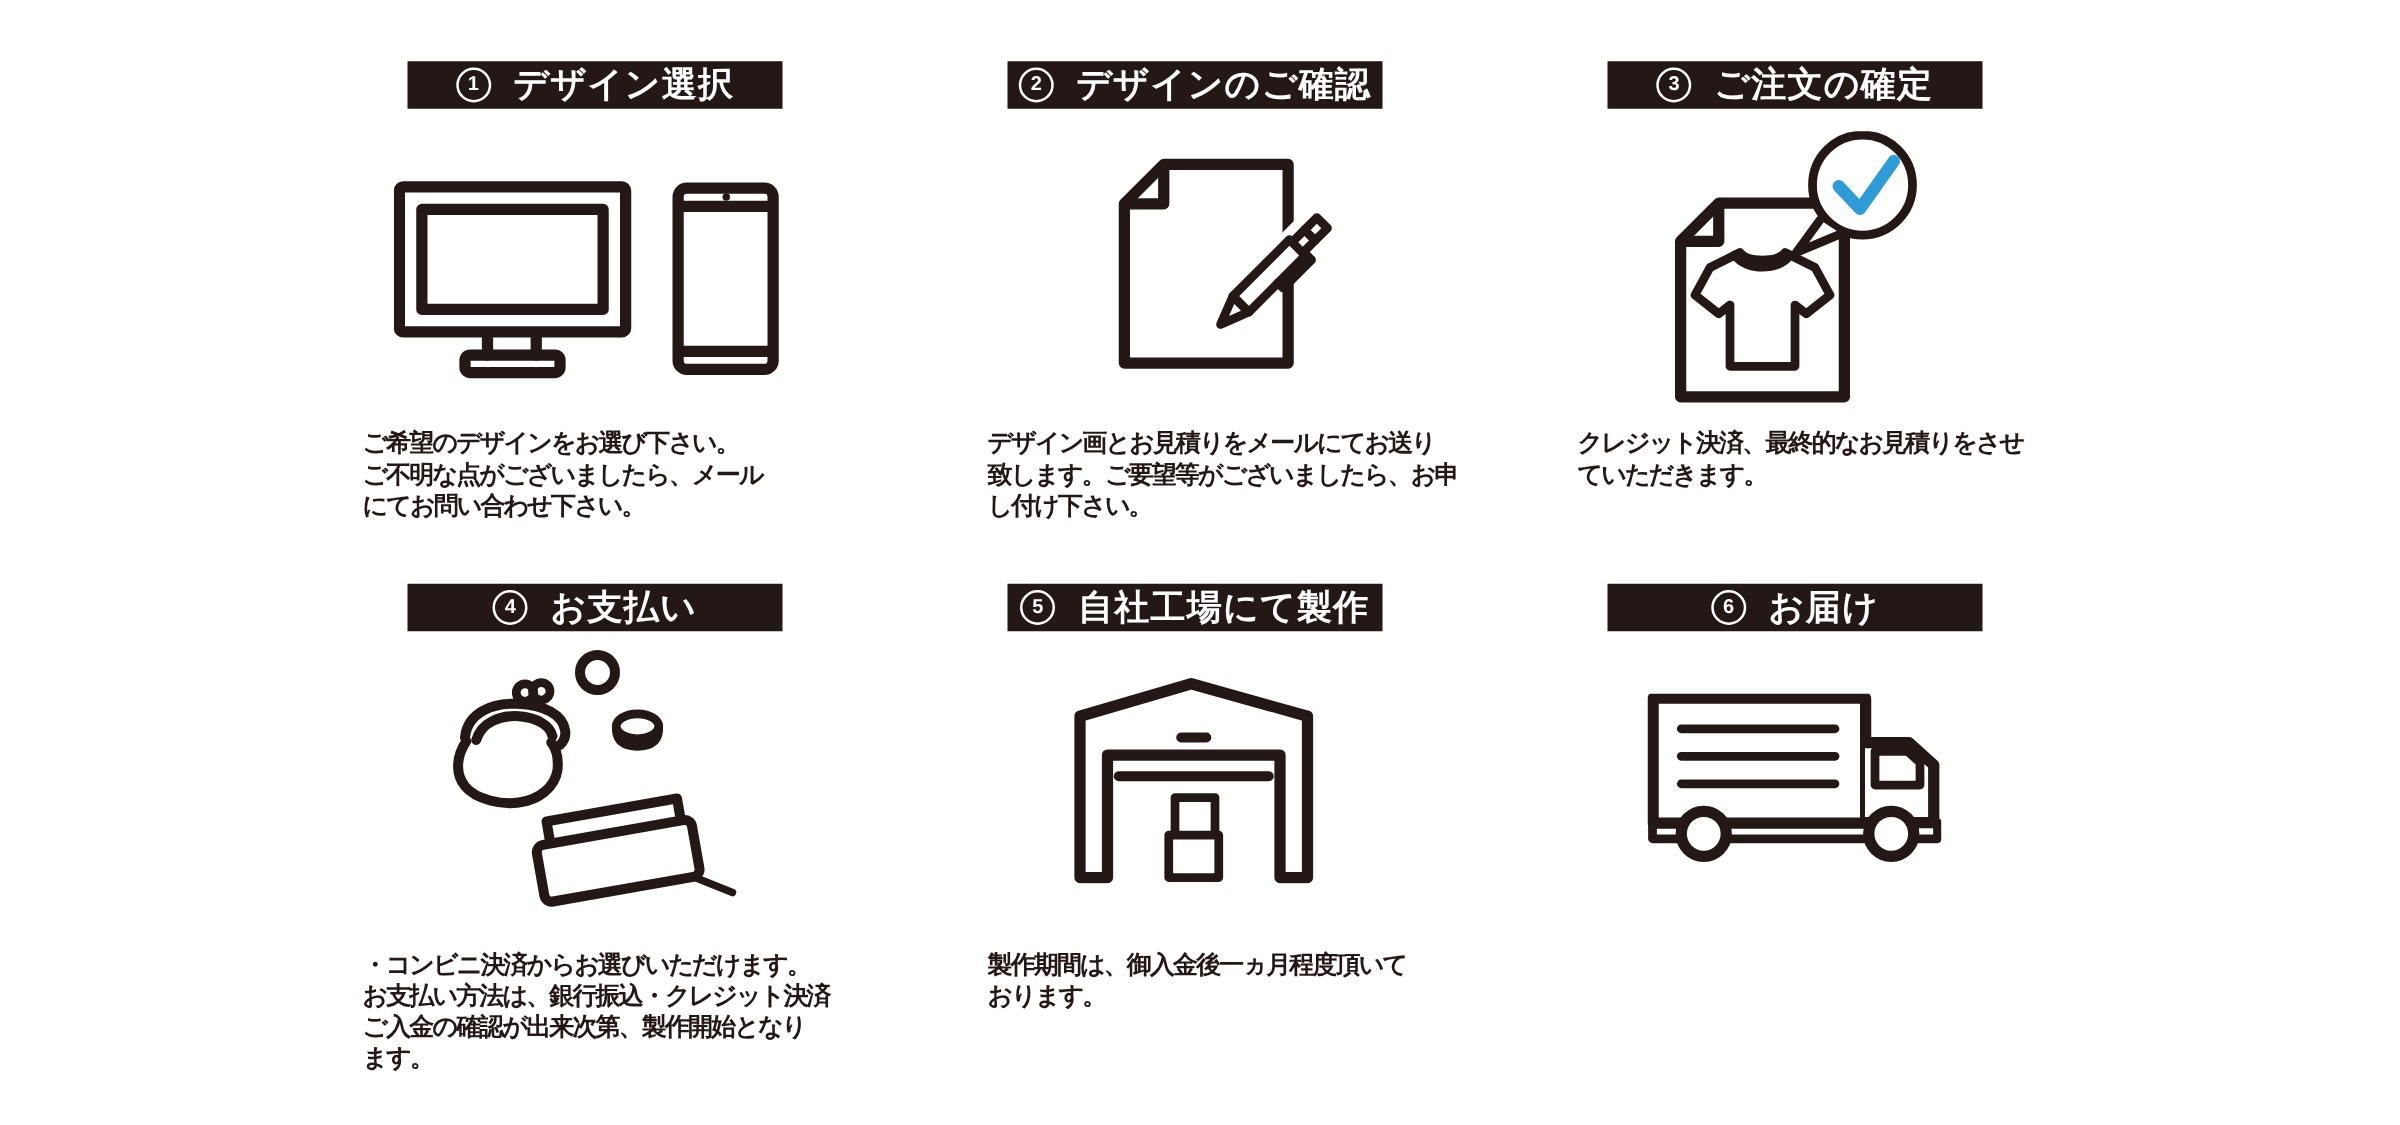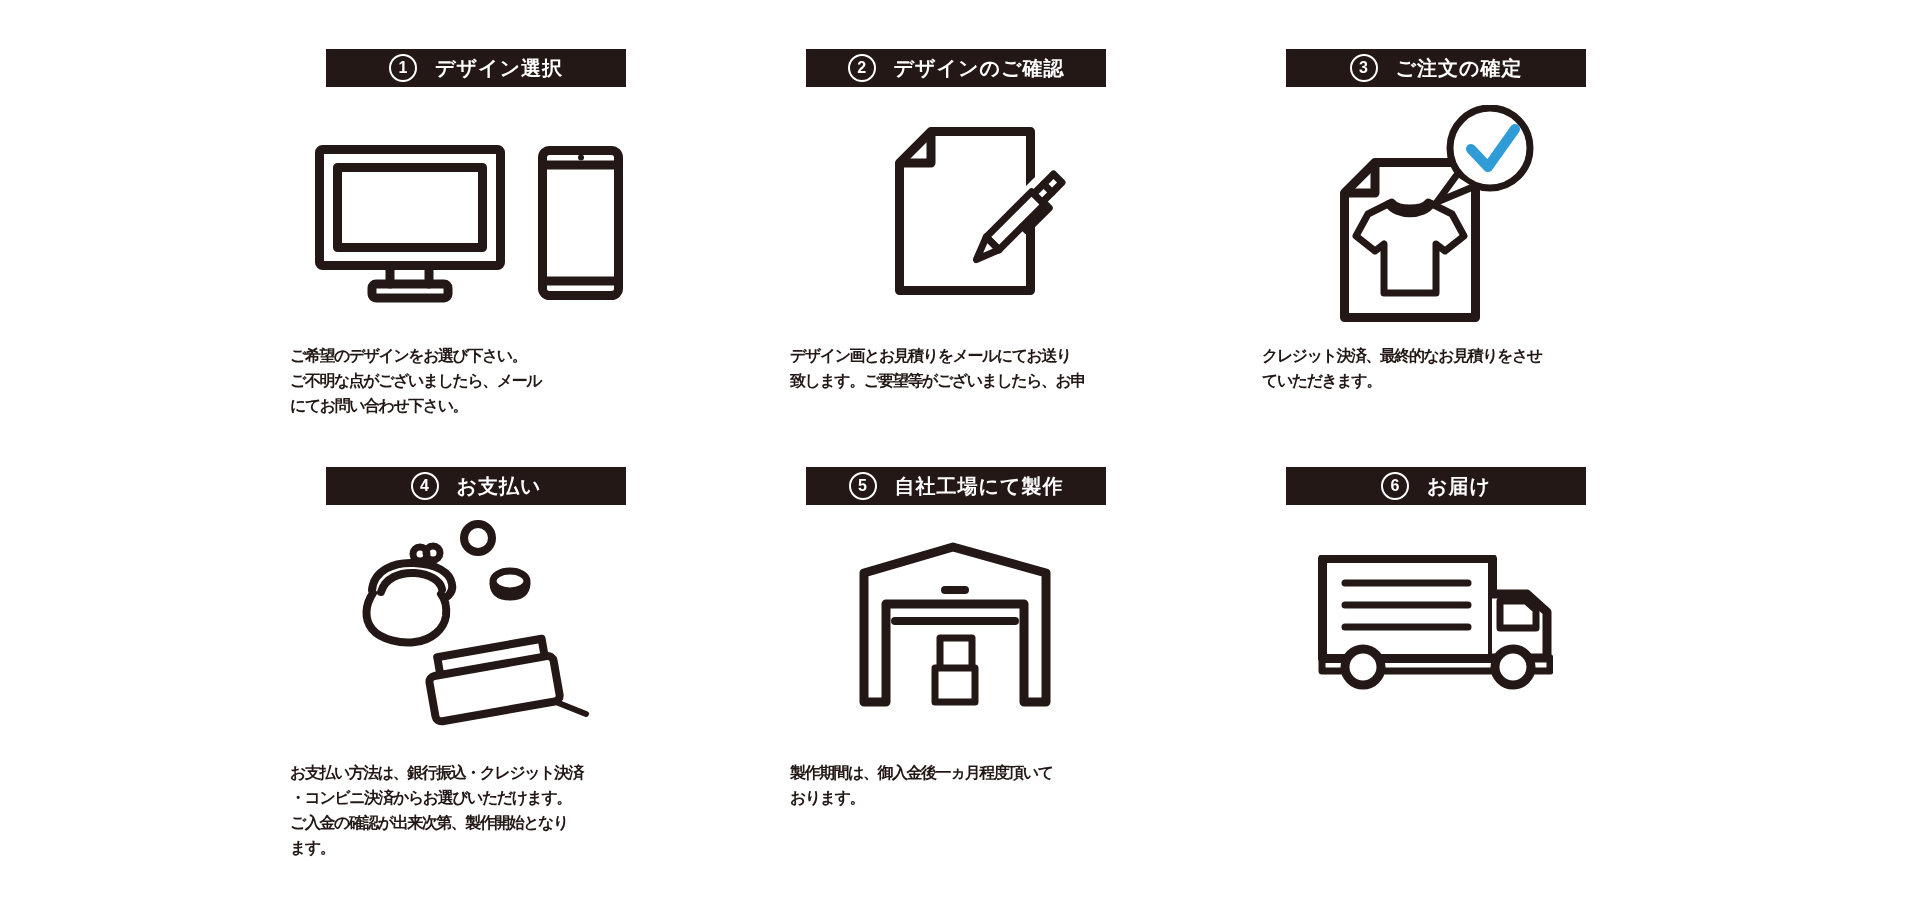--- a/index.html
+++ b/index.html
@@ -14,26 +14,26 @@
     position:absolute;top:0;height:38px;width:300px;
     background:#231815;color:#ffffff;
     display:flex;align-items:center;justify-content:center;gap:18px;
   }
   .num-circle{
     width:24px;height:24px;border:2px solid #ffffff;border-radius:50%;
     display:flex;align-items:center;justify-content:center;
     font-size:16px;font-weight:700;line-height:1;flex:0 0 auto;
   }
   .step-title{
-    font-size:20px;font-weight:700;letter-spacing:1px;white-space:nowrap;
+    font-size:28px;font-weight:700;letter-spacing:1px;white-space:nowrap;
   }
   .icon-box{position:absolute;}
   .desc{
     position:absolute;
-    font-size:16px;font-weight:700;line-height:25px;letter-spacing:-1.5px;
+    font-size:20px;font-weight:700;line-height:25px;letter-spacing:-1.5px;
     white-space:nowrap;
   }
   
   .s1{left:290px;top:49px;height:400px;}
   .s2{left:790px;top:49px;height:400px;}
   .s3{left:1262px;top:49px;height:400px;}
   .s4{left:290px;top:467px;height:420px;}
   .s5{left:790px;top:467px;height:420px;}
   .s6{left:1262px;top:467px;height:420px;}
   .s1 .step-header{left:36px;}  .s4 .step-header{left:36px;}
@@ -98,20 +98,21 @@
             <path d="M89 -6 H103 M89 6 H103"></path>
             <rect x="103" y="-6" width="14" height="12"></rect>
             <path d="M58 9 L58 15 L90 15 L90 9"></path>
           </g>
         </g>
       </svg>
     </div>
     <div class="desc">
       <div>デザイン画とお見積りをメールにてお送り</div>
       <div>致します。ご要望等がございましたら、お申</div>
+      <div>し付け下さい。</div>
     </div>
   </div>
 
   <div class="step s3">
     <div class="step-header">
       <span class="num-circle">3</span>
       <span class="step-title">ご注文の確定</span>
     </div>
     <div class="icon-box">
       <svg width="210" height="220" viewBox="0 0 210 220">
@@ -152,22 +153,22 @@
           <path d="M133 66 Q134 79 150 79 Q166 79 167 66" stroke-width="7"></path>
         </g>
         <g transform="translate(132,162) rotate(-10)">
           <rect x="-50" y="-32" width="106" height="22" fill="#ffffff" stroke="#231815" stroke-width="8" stroke-linejoin="round"></rect>
           <rect x="-62" y="-14" width="126" height="46" rx="6" fill="#ffffff" stroke="#231815" stroke-width="8" stroke-linejoin="round"></rect>
         </g>
         <line x1="196" y1="184" x2="226" y2="196" stroke="#231815" stroke-width="6" stroke-linecap="round"></line>
       </svg>
     </div>
     <div class="desc">
+      <div>・コンビニ決済からお選びいただけます。</div>
       <div>お支払い方法は、銀行振込・クレジット決済</div>
-      <div>・コンビニ決済からお選びいただけます。</div>
       <div>ご入金の確認が出来次第、製作開始となり</div>
       <div>ます。</div>
     </div>
   </div>
 
   <div class="step s5">
     <div class="step-header">
       <span class="num-circle">5</span>
       <span class="step-title">自社工場にて製作</span>
     </div>

